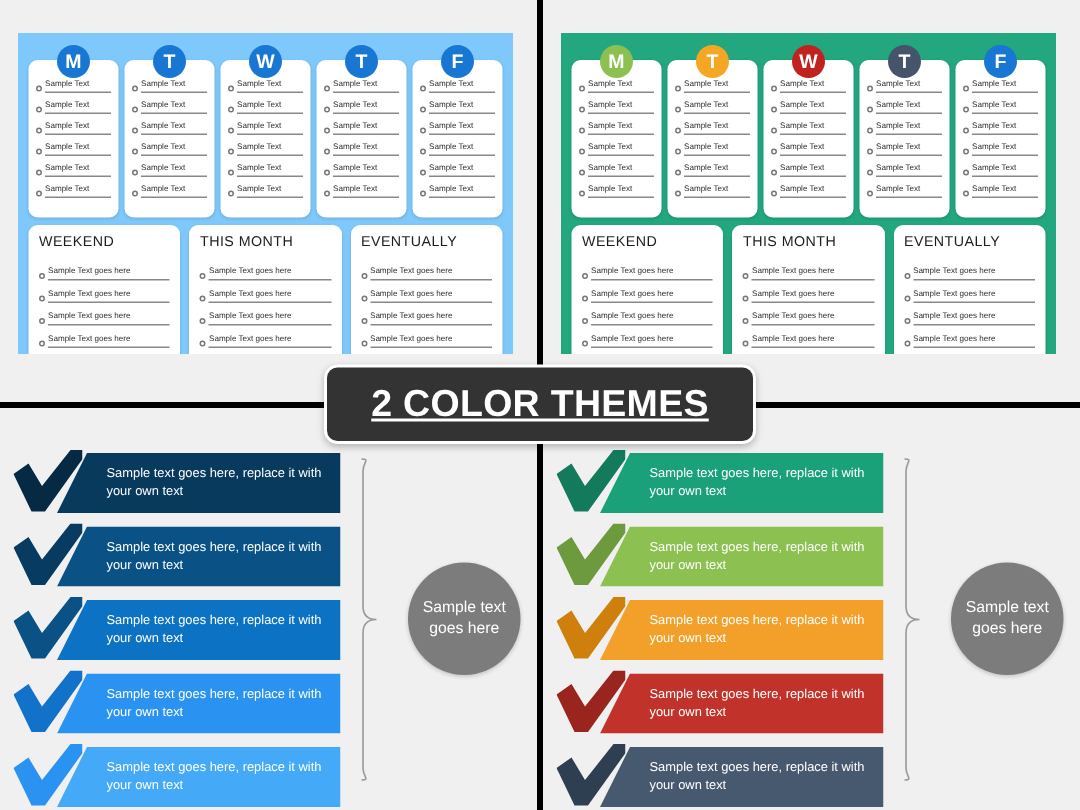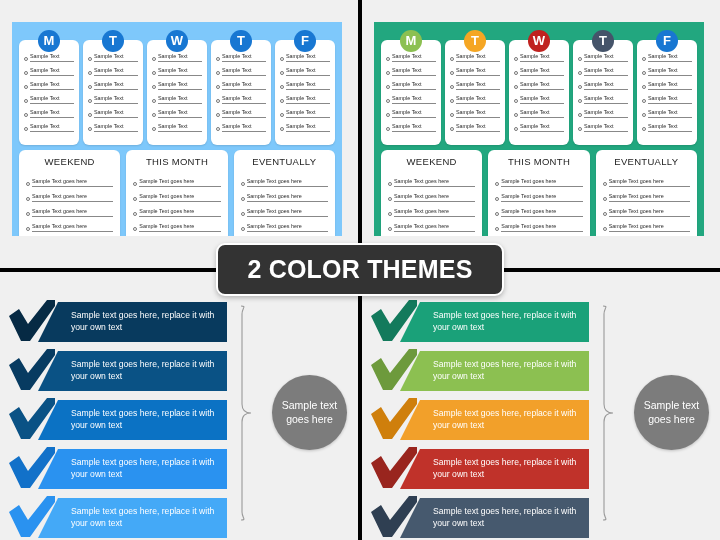--- a/index.html
+++ b/index.html
@@ -84,21 +84,21 @@
     position:absolute; left:7px; top:128px;
     width:316px; height:95px;
     display:flex; gap:6px;
   }
   .bucket-card{
     flex:1; background:#fff; border-radius:6px;
     box-shadow:0 1px 2px rgba(0,0,0,.12);
     padding:6px 7px;
   }
   .bucket-title{
-    text-align:center; font-size:9.5px; letter-spacing:.3px;
+    text-align:left; font-size:9.5px; letter-spacing:.3px;
     color:#1d1d1d; margin-bottom:5px; font-weight:400;
   }
   .bucket-task{
     display:flex; align-items:flex-end; gap:2px; height:15px;
   }
   .bucket-task .task-line{ font-size:5.4px; }
 
   
   .banner{
     position:absolute; left:216px; top:243px;
@@ -106,20 +106,21 @@
     background:#333333;
     border:2px solid #fff;
     border-radius:9px;
     box-shadow:0 2px 5px rgba(0,0,0,.25);
     z-index:60;
     display:flex; align-items:center; justify-content:center;
   }
   .banner-text{
     color:#fff; font-size:25px; font-weight:700; letter-spacing:.2px;
     white-space:nowrap;
+    text-decoration:underline;
   }
 
   
   .arrows{
     position:absolute; left:9px; top:30px;
     width:218px; height:222px;
   }
   .arrow-item{
     position:relative;
     height:40px;

